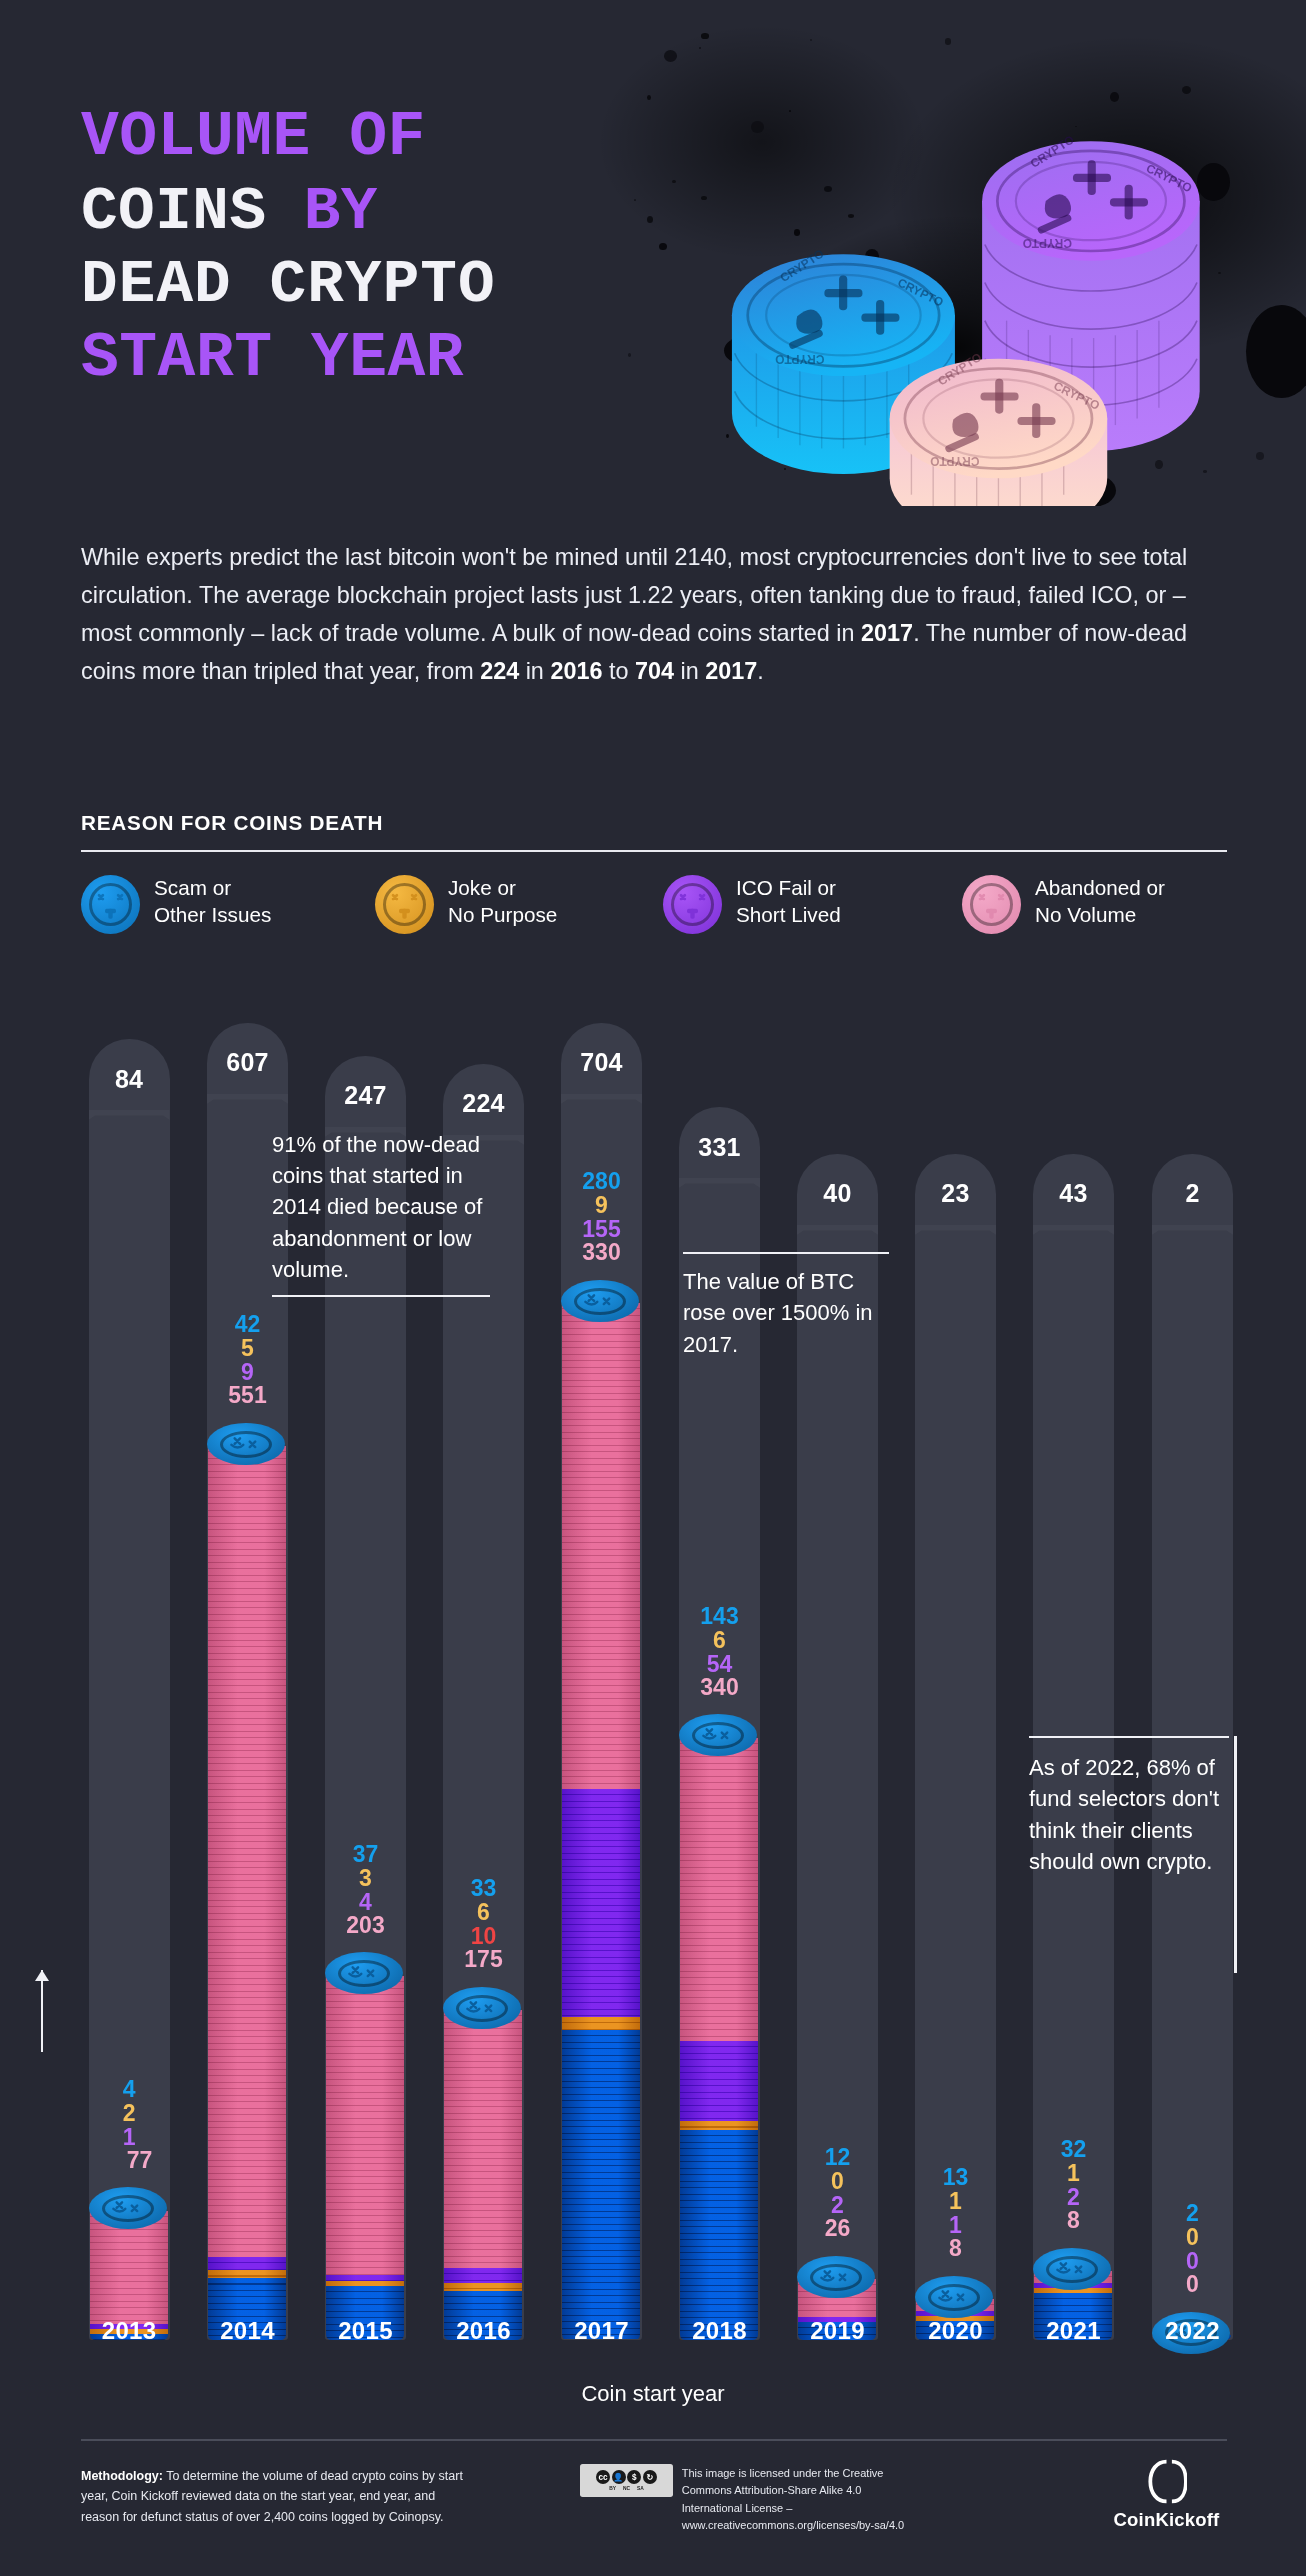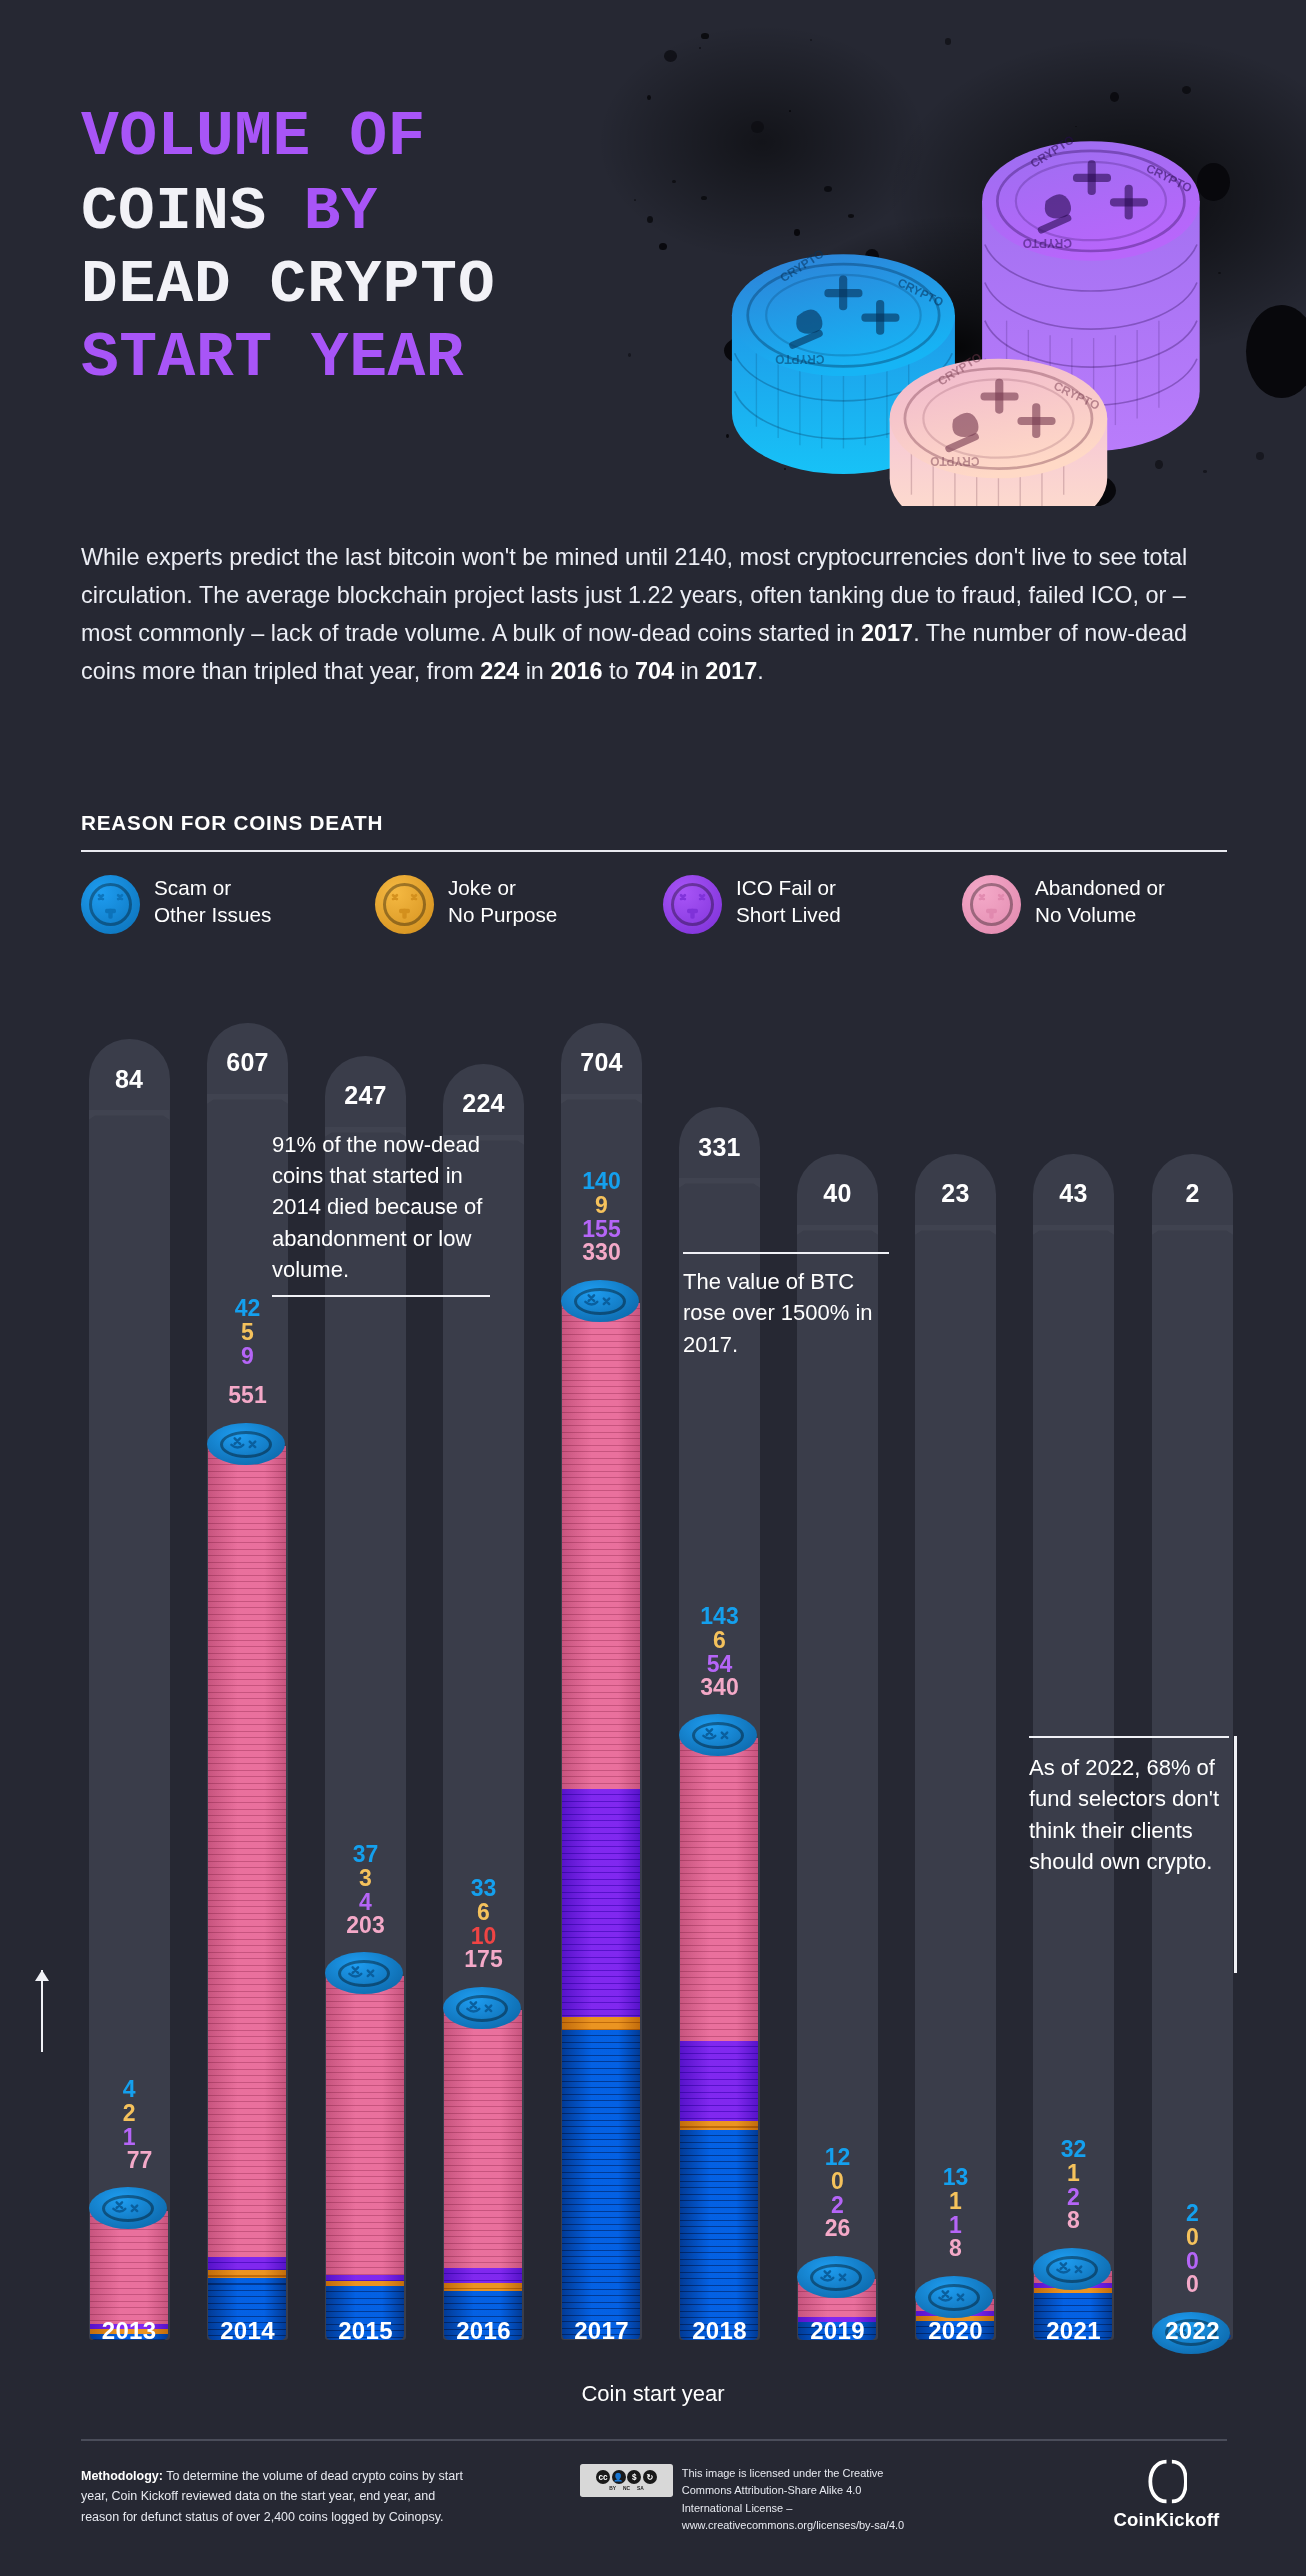--- a/index.html
+++ b/index.html
@@ -500,21 +500,21 @@
                 <path d="M44 14 l10 10 M54 14 l-10 10"></path>
           </g>
           <path d="M10 20 q12 10 22 0" stroke="#0a5f9e" stroke-width="4.5" fill="none" stroke-linecap="round"></path>
         </svg>
       </div>
         </div>
         <div class="vals" style="bottom: 932px;">
           <div style="color: rgb(20, 160, 238);">42</div>
           <div style="color: rgb(245, 194, 92);">5</div>
           <div style="color: rgb(181, 101, 247);">9</div>
-          <div style="color: rgb(244, 169, 200); margin-top: 16px;">551</div>
+          <div style="color: rgb(244, 169, 200);">551</div>
         </div>
       </div>
       <div class="barcol" style="left: 244px;">
         <div class="track" style="height: 1284px;">
           <div class="track-notch" style="top: 71px;"></div>
         </div>
         <div class="total" style="bottom: 1230px;">247</div>
         <div class="stack" style="height: 364px;">
           <div class="seg" style="height: 299px; background: repeating-linear-gradient(rgb(244, 169, 200) 0px, rgb(244, 169, 200) 5.4px, rgb(208, 127, 161) 5.4px, rgb(208, 127, 161) 6.5px), linear-gradient(to right, rgb(208, 127, 161) 0%, rgb(244, 169, 200) 38%, rgb(244, 169, 200) 72%, rgb(208, 127, 161) 100%); background-blend-mode: multiply;"></div>
           <div class="seg" style="height: 5.9px; background: repeating-linear-gradient(rgb(181, 101, 247) 0px, rgb(181, 101, 247) 5.4px, rgb(122, 47, 208) 5.4px, rgb(122, 47, 208) 6.5px), linear-gradient(to right, rgb(122, 47, 208) 0%, rgb(181, 101, 247) 38%, rgb(181, 101, 247) 72%, rgb(122, 47, 208) 100%); background-blend-mode: multiply;"></div>
@@ -584,21 +584,21 @@
         <svg width="40" height="19.6" viewBox="0 0 74 36">
           <g stroke="#0a5f9e" stroke-width="4.5" stroke-linecap="round" fill="none">
             <path d="M16 8 l10 10 M26 8 l-10 10"></path>
                 <path d="M44 14 l10 10 M54 14 l-10 10"></path>
           </g>
           <path d="M10 20 q12 10 22 0" stroke="#0a5f9e" stroke-width="4.5" fill="none" stroke-linecap="round"></path>
         </svg>
       </div>
         </div>
         <div class="vals" style="bottom: 1075px;">
-          <div style="color: rgb(20, 160, 238);">140</div>
+          <div style="color: rgb(20, 160, 238);">280</div>
           <div style="color: rgb(245, 194, 92);">9</div>
           <div style="color: rgb(181, 101, 247);">155</div>
           <div style="color: rgb(244, 169, 200);">330</div>
         </div>
       </div>
       <div class="barcol" style="left: 598px;">
         <div class="track" style="height: 1233px;">
           <div class="track-notch" style="top: 71px;"></div>
         </div>
         <div class="total" style="bottom: 1178px;">331</div>

